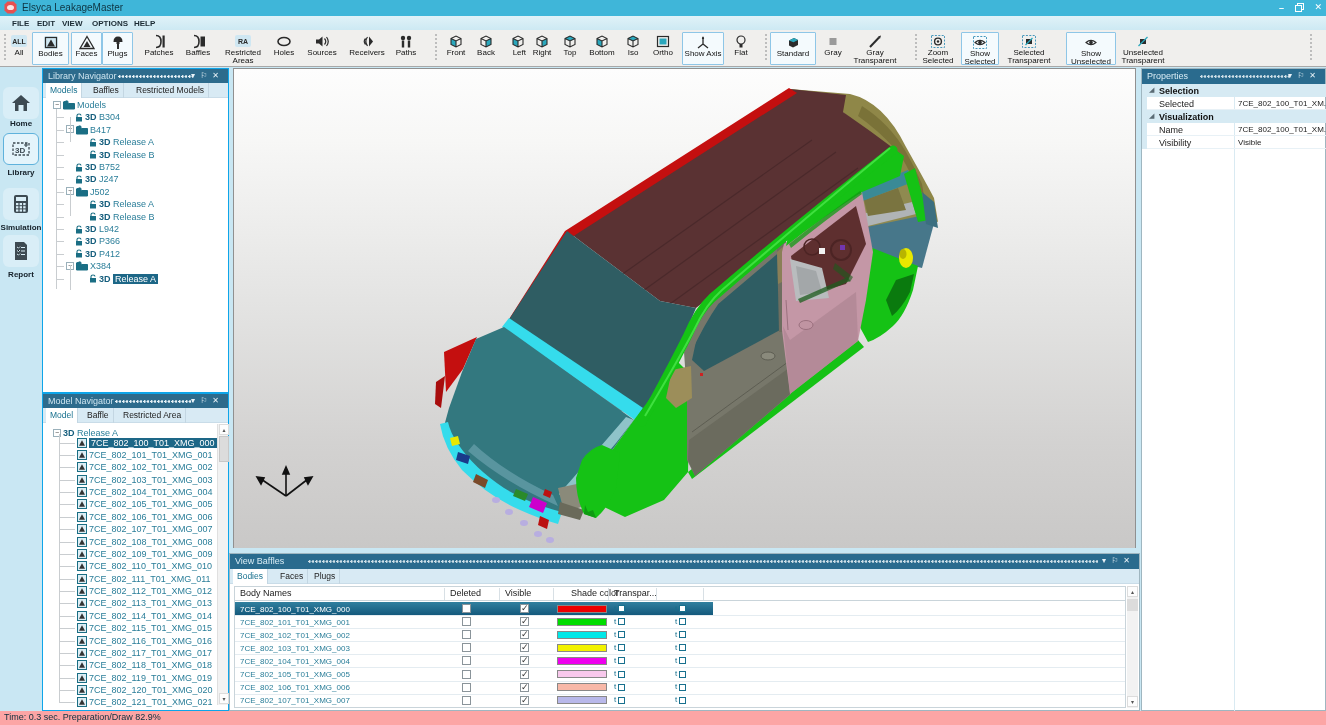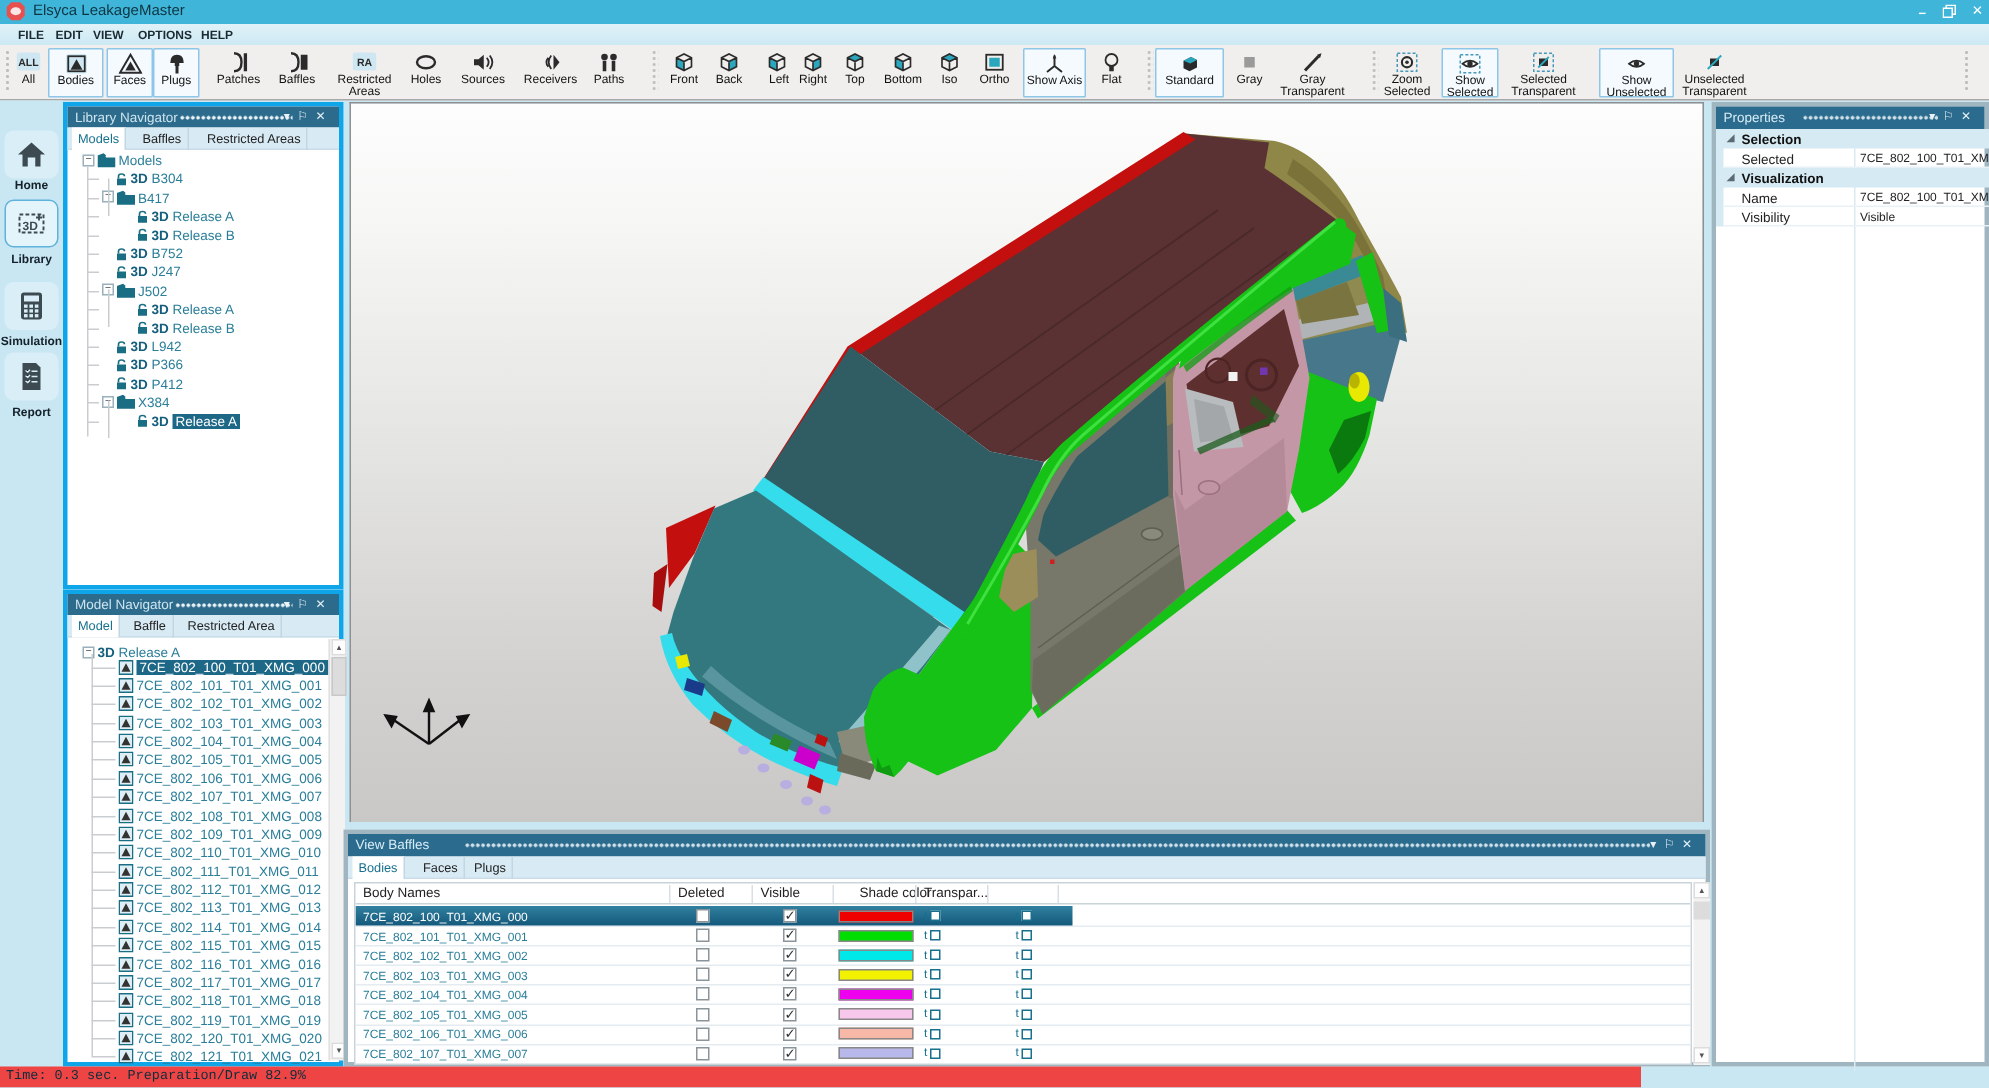--- a/index.html
+++ b/index.html
@@ -13,36 +13,36 @@
 .tbtn { position:absolute; top:2px; height:33px; text-align:center; font-size:8px; color:#111; }
 .tbtn .ic { height:17px; padding-top:2px; }
 .tbtn .lb { line-height:7.5px; }
 .tbtn.sel { border:1px solid #8ec6e7; background:#f4fafd; border-radius:1px; }
 .tsep { position:absolute; top:4px; width:4px; height:28px;
   background-image:radial-gradient(circle at 1px 1px, #bdbdbd 0.8px, transparent 1.2px);
   background-size:4px 4px; }
 #sidebar { position:absolute; left:0; top:67px; width:42px; height:646px; background:#c9e7f3; }
 .side-tile { position:absolute; left:3px; width:36px; height:32px; background:#d9eef7; border-radius:6px; }
 .side-lbl { position:absolute; width:42px; text-align:center; font-size:8px; color:#15212a; font-weight:bold; }
-.panel { position:absolute; background:#fff; border:3px solid #0ea5e9; }
+.panel { position:absolute; background:#fff; border:1px solid #0ea5e9; }
 .pt-light { position:relative; height:14px; background:#2d6b8c; }
 .pt-light .t { position:absolute; left:5px; top:2px; font-size:9px; color:#cde4ef; }
 .pt-dark { position:relative; height:15px; background:#2a6b8e; }
 .pt-dark .t { position:absolute; left:5px; top:2px; font-size:9px; color:#d8ecf5; }
 .dots { position:absolute; top:6px; height:3px; background-image:radial-gradient(circle at 1.5px 1.5px, #e8f2f7 1.1px, transparent 1.4px); background-size:3.5px 3px; }
 .dots.w { background-image:radial-gradient(circle at 1.5px 1.5px, #cfe0e8 1.1px, transparent 1.4px); }
 .pticons { position:absolute; right:4px; top:2px; font-size:8px; color:#e8f2f7; letter-spacing:5px; white-space:nowrap; }
 
 .ptabs { position:relative; height:15px; background:#d8eaf4; border-bottom:1px solid #c9dce8; font-size:9px; }
 .ptab { position:absolute; top:0; height:15px; line-height:15px; padding:0 4px; color:#222; font-size:8.5px; border-right:1px solid #c3d6e2; }
 .ptab.on { color:#17708e; background:#fff; border-right:1px solid #c3d6e2; }
 #viewport { position:absolute; left:233px; top:68px; width:903px; height:480px;
   background:linear-gradient(#fdfdfd 0%, #f7f7f6 15%, #e3e3e2 50%, #d3d2d1 78%, #c9c8c7 100%);
   border:1px solid #909090; border-bottom:none; }
-#statusbar { position:absolute; left:0; top:711px; width:1094px; height:14px; background:#ef4444; font-size:9px; color:#0d2e3c;font-family:Liberation Mono, monospace; }
+#statusbar { position:absolute; left:0; top:711px; width:1326px; height:14px; background:#fca5a5; font-size:9px; color:#0d2e3c; }
 .trow { position:absolute; white-space:nowrap; font-size:9px; color:#2a7e99; }
 .trow b.d3 { color:#155e7d; font-size:9px; }
 .expbox { position:absolute; width:8px; height:8px; border:1px solid #9ab0ba; background:#fff; font-size:7px; line-height:6px; text-align:center; color:#444; }
 .vline { position:absolute; width:1px; background:#c9cdd0; }
 .hline { position:absolute; height:1px; background:#c9cdd0; }
 .selitem { background:#1d6787; color:#fff !important; padding:0 2px; }
 .cb { position:absolute; width:9px; height:9px; border:1px solid #8a949a; background:#fff; }
 .cb.ck:before { content:"\2713"; position:absolute; left:0px; top:-2px; font-size:9px; color:#333; }
 </style>
 </head>
@@ -324,21 +324,21 @@
 </div>
 <div class="panel" style="left:42px;top:68px;width:187px;height:325px;">
     <div class="pt-light">
       <span class="t">Library Navigator</span>
       <div class="dots" style="left:75px;width:75px;"></div>
       <span class="pticons">▾⚐✕</span>
     </div>
     <div class="ptabs">
       <span class="ptab on" style="left:3px;">Models</span>
       <span class="ptab" style="left:46px;">Baffles</span>
-      <span class="ptab" style="left:89px;">Restricted Areas</span>
+      <span class="ptab" style="left:89px;">Restricted Models</span>
     </div>
     <div class="expbox" style="left:10px;top:31.5px">−</div>
     <svg class="abs" style="left:20px;top:31.0px" width="12" height="10" viewBox="0 0 12 10">
       <path d="M0.5 2 L0.5 9 L11.5 9 L11.5 3.5 L5.5 3.5 L4.5 2 Z M0.5 2 L4 0.8 L5.5 2" fill="#1a6e84" stroke="#1a6e84"></path>
     </svg>
     <div class="trow" style="left:34px;top:31.0px;">Models</div>
     <svg class="abs" style="left:32px;top:43.9px" width="8" height="9" viewBox="0 0 8 9">
       <path d="M2 4 L2 2.5 Q2 1 4 1 Q6 1 6 2.5" fill="none" stroke="#1a6e84" stroke-width="1.1"></path>
       <rect x="1" y="4" width="6" height="4.5" fill="#1a6e84"></rect>
     </svg>

